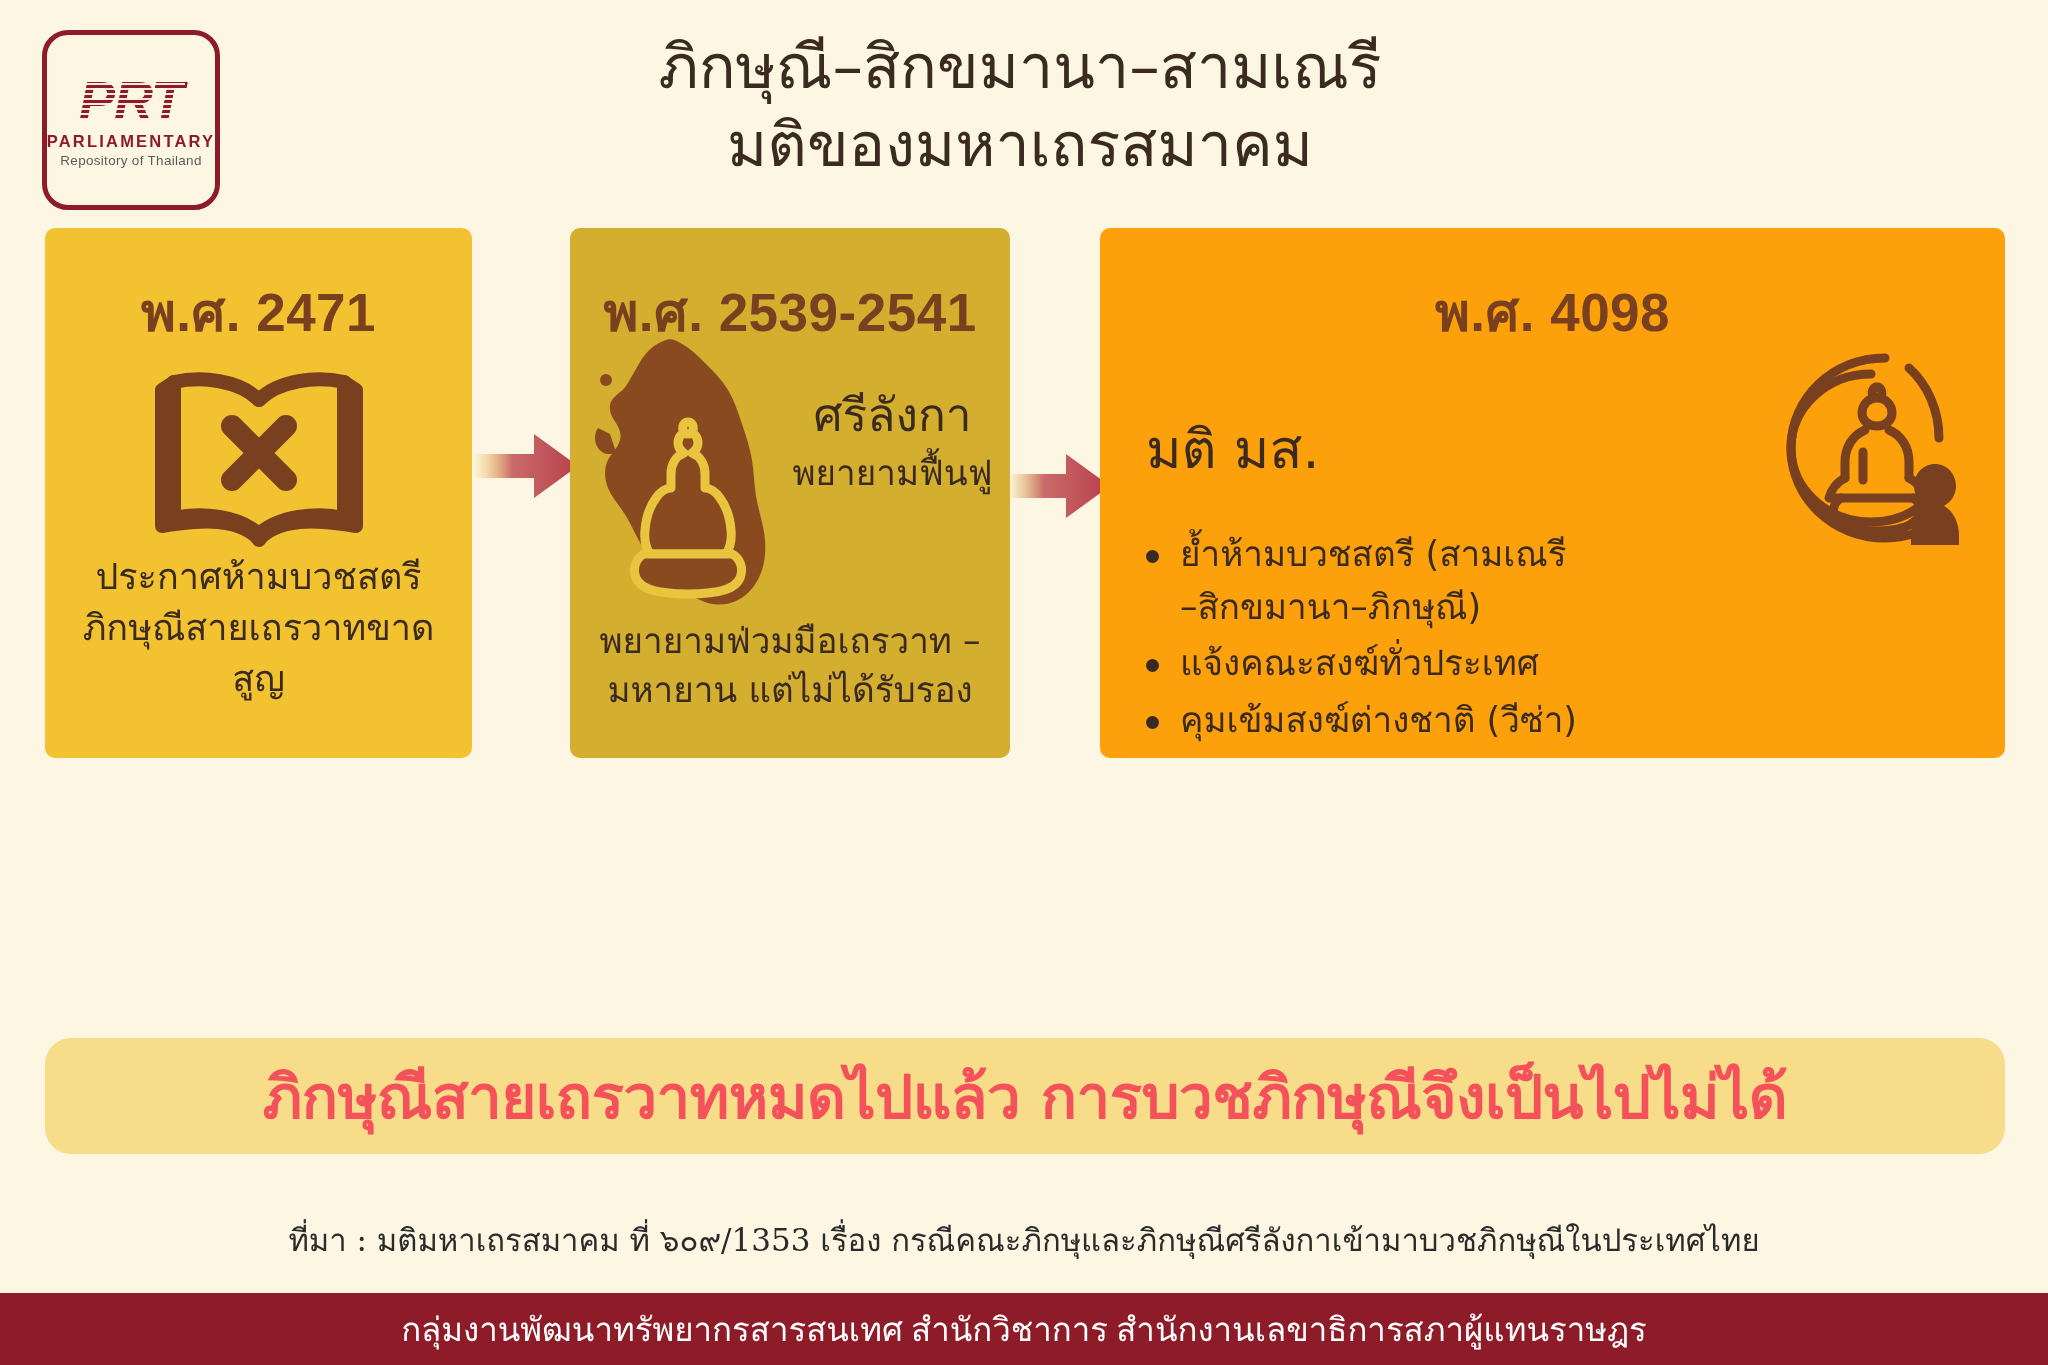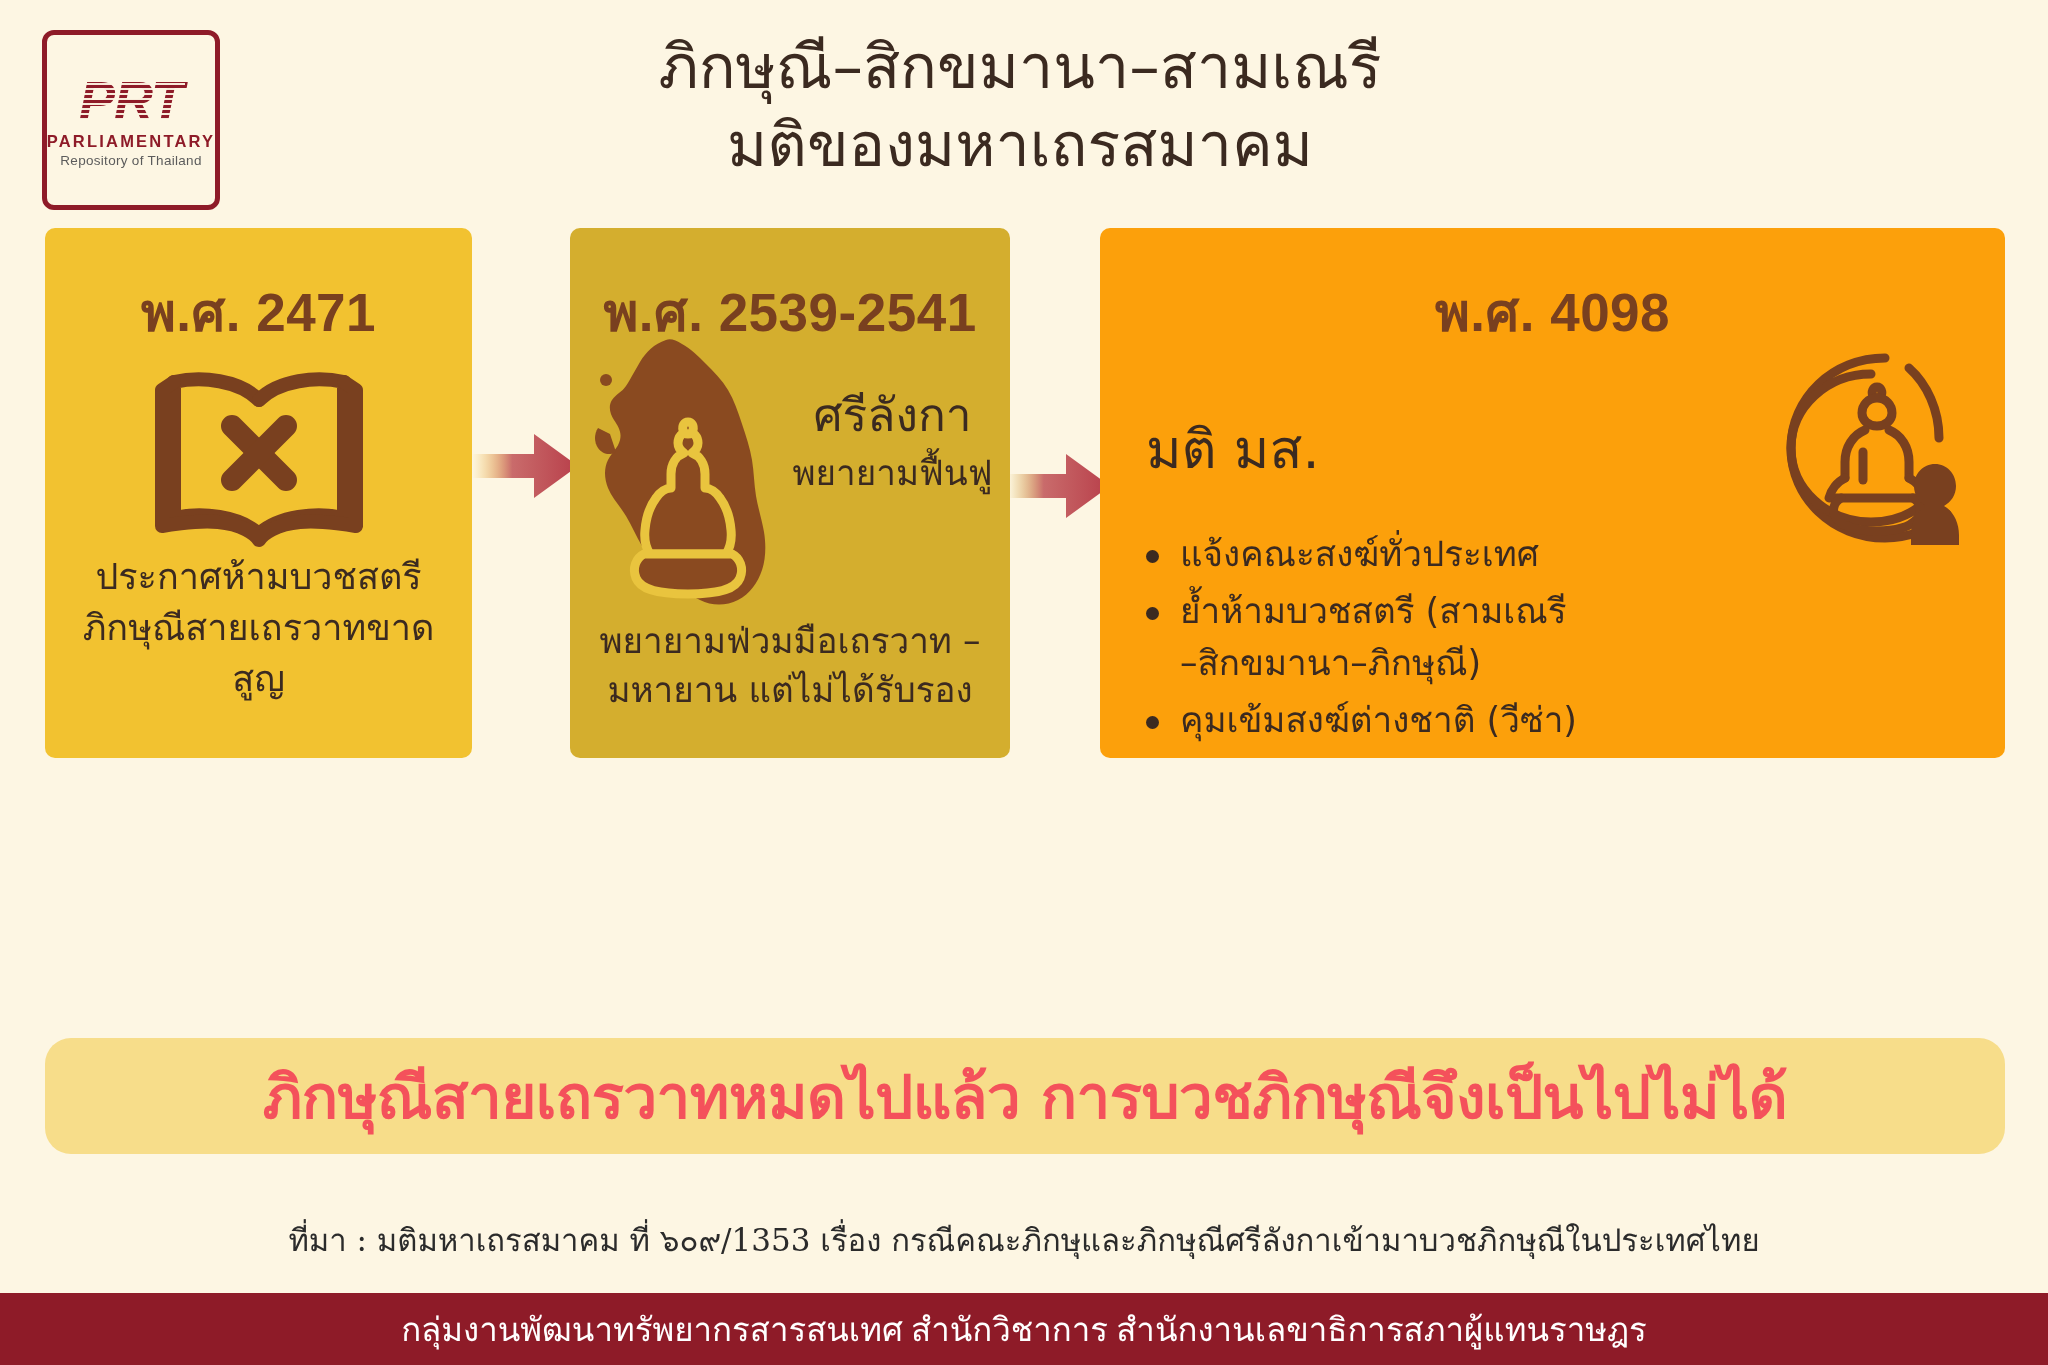--- a/index.html
+++ b/index.html
@@ -9,21 +9,21 @@
     background:#fdf6e3;
     font-family:"Liberation Sans","DejaVu Sans",sans-serif;
     overflow:hidden;
     position:relative;
   }
   .canvas{position:relative;width:2048px;height:1365px;background:#fdf6e3;}
 
   
   .logo-box{
     position:absolute;left:42px;top:30px;width:168px;height:170px;
-    border:5px solid #8e1b28;border-radius:12px;background:#fdf6e3;
+    border:5px solid #8e1b28;border-radius:26px;background:#fdf6e3;
     display:flex;flex-direction:column;align-items:center;justify-content:center;
   }
   .logo-prt{
     font-family:"Liberation Sans",sans-serif;
     font-size:54px;font-weight:bold;font-style:italic;color:#8e1b28;
     letter-spacing:-1px;line-height:1;
     position:relative;
   }
   .logo-prt::after{
     content:"";position:absolute;left:-2px;right:-2px;top:2px;bottom:2px;
@@ -239,24 +239,24 @@
             <path d="M176 90 C188 95 196 107 196 122 L196 138"></path>
             <path d="M132 138 C124 142 118 150 116 158 L212 158 C210 150 204 142 196 138"></path>
             <path d="M150 112 L150 140"></path>
             <path d="M128 158 C120 163 118 172 124 179 C131 187 146 191 164 191 C182 191 197 187 204 179 C210 172 208 163 200 158"></path>
           </g>
           <path fill="#79401f" d="M222 124 C210 124 201 134 201 146 C201 155 206 162 213 166 C204 171 198 182 198 195 L198 205 L246 205 L246 195 C246 182 240 171 231 166 C238 162 243 155 243 146 C243 134 234 124 222 124 Z"></path>
         </svg>
       </div>
       <ul class="bullets">
         <li>
-          <span>แจ้งคณะสงฆ์ทั่วประเทศ</span>
+          <span>ย้ำห้ามบวชสตรี (สามเณรี<br>–สิกขมานา–ภิกษุณี)</span>
         </li>
         <li>
-          <span>ย้ำห้ามบวชสตรี (สามเณรี<br>–สิกขมานา–ภิกษุณี)</span>
+          <span>แจ้งคณะสงฆ์ทั่วประเทศ</span>
         </li>
         <li>
           <span>คุมเข้มสงฆ์ต่างชาติ (วีซ่า)</span>
         </li>
       </ul>
     </div>
   </div>
 
   <div class="banner">
     <div class="banner-text">ภิกษุณีสายเถรวาทหมดไปแล้ว การบวชภิกษุณีจึงเป็นไปไม่ได้</div>

